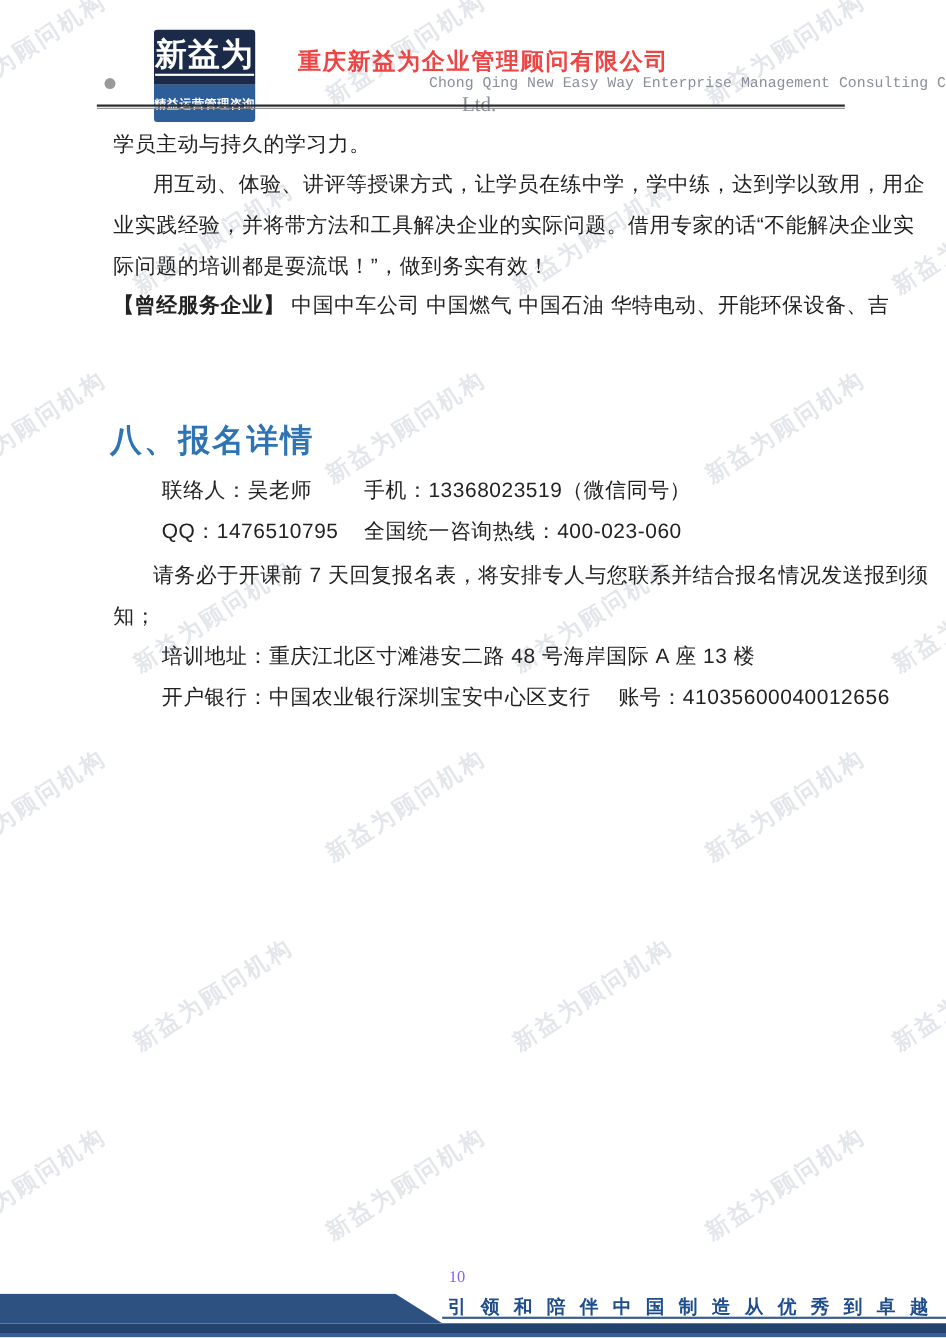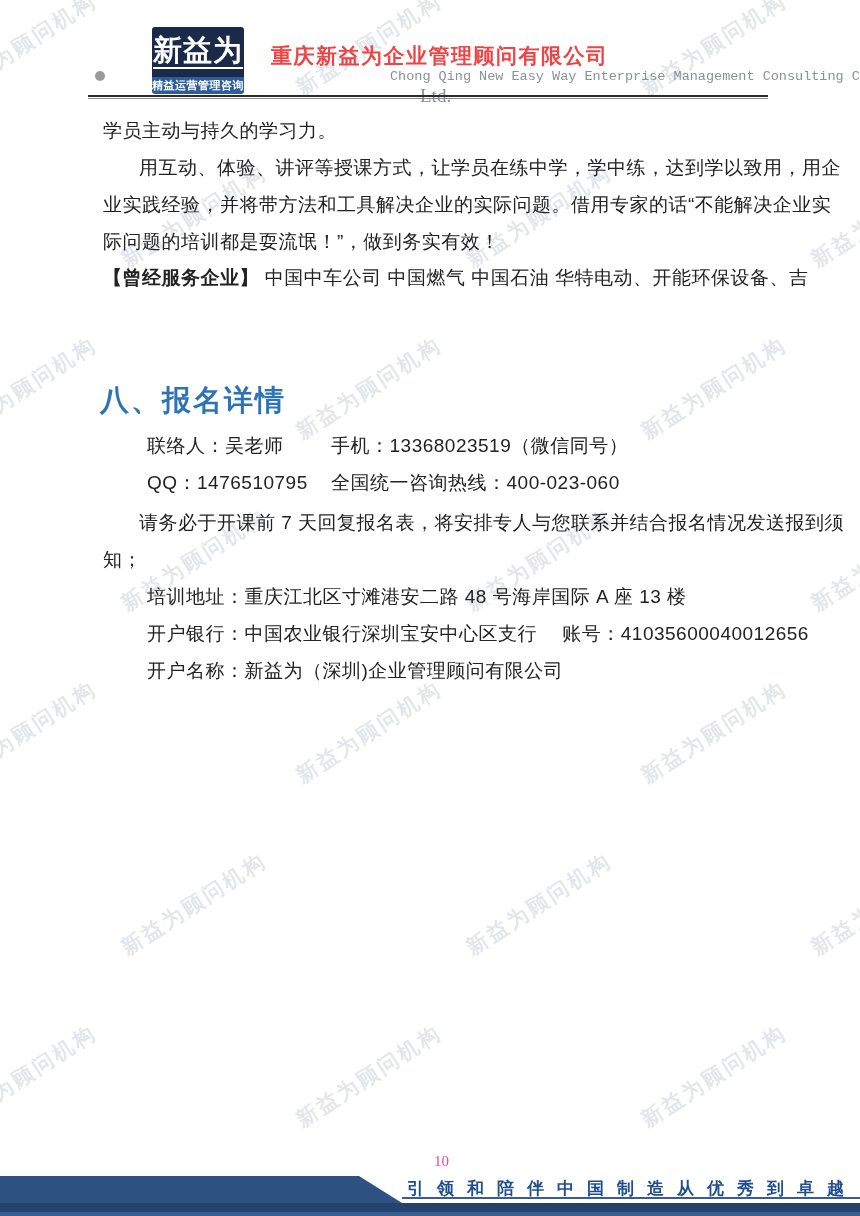--- a/index.html
+++ b/index.html
@@ -10,47 +10,47 @@
   }
   
   .wm {
     position:absolute; white-space:nowrap; font-size:21px; letter-spacing:3px;
     color:rgba(128,140,160,0.22); transform:rotate(-33deg);
     pointer-events:none; user-select:none; z-index:0; font-weight:bold;
   }
   
   .hdr-dot { position:absolute; left:95px; top:71px; width:10px; height:10px;
     border-radius:50%; background:#9a9a9a; z-index:2; }
-  .logo { position:absolute; left:140px; top:27px; width:92px; z-index:2;margin-left:12px; }
+  .logo { position:absolute; left:140px; top:27px; width:92px; z-index:2; }
   .logo-main { background:#1b2a48; color:#fff; height:50px; display:flex;
     align-items:center; justify-content:center; font-size:29px; font-weight:bold;
     border-radius:3px 3px 0 0; letter-spacing:1px; }
   .logo-main span { border-bottom:2px solid #fff; padding-bottom:2px; line-height:1; }
-  .logo-sub { background:#2e5e99; color:#fff; height:17px; display:flex;
+  .logo-sub { background:#2e5e99; color:#fff; height:34px; display:flex;
     align-items:center; justify-content:center; font-size:11px; letter-spacing:0.5px;
     border-radius:0 0 3px 3px; font-weight:bold; }
   .company-cn { position:absolute; left:271px; top:42px; font-size:21px;
     font-weight:bold; color:#ef4444; letter-spacing:1.5px; z-index:2; white-space:nowrap; }
   .company-en1 { position:absolute; left:390px; top:69px; width:387px; text-align:right;
     font-family:Liberation Mono, monospace; font-size:13.5px;
     color:#8a9099; z-index:2; white-space:nowrap; }
   .company-en2 { position:absolute; left:420px; top:85px;
     font-family:"Liberation Serif","DejaVu Serif",serif; font-size:19px;
     color:#8a9099; z-index:2; }
   .header-rule { position:absolute; left:88px; top:95px; width:680px; height:1px;
     border-top:2px solid #2b2b2b; border-bottom:1px solid #888; z-index:2; }
   
   .bline { position:absolute; font-size:19px; color:#222; white-space:nowrap;
     letter-spacing:0.5px; z-index:1;margin-left:15px; }
   .bold { font-weight:bold; }
   .section-heading { position:absolute; left:100px; top:381px; font-size:29px;
     font-weight:bold; color:#2e74b5; letter-spacing:2px; z-index:1; }
   
-  .page-number { position:absolute; left:434px; top:1153px; font-size:15px;
-    font-family:"Liberation Serif","DejaVu Serif",serif; color:#ec4899; z-index:2; }
+  .page-number { position:absolute; left:408px; top:1153px; font-size:15px;
+    font-family:"Liberation Serif","DejaVu Serif",serif; color:#8b5cf6; z-index:2; }
   .footer-bar { position:absolute; left:0; top:1176px; width:402px; height:27px;
     background:#2d5181; clip-path:polygon(0 0,359px 0,402px 27px,0 27px); z-index:3; }
   .footer-web { position:absolute; left:34px; top:1182px; color:#ffffff;
     font-size:17px; z-index:4; white-space:nowrap; }
   .footer-slogan { position:absolute; left:407px; top:1177px; font-size:17px;
     font-weight:bold; color:#1f4e8c; letter-spacing:13px; white-space:nowrap; z-index:3; }
   .slogan-underline { position:absolute; left:402px; top:1197px; width:458px;
     height:2px; background:#3a5c94; z-index:3; }
   .footer-strip { position:absolute; left:0; top:1203px; width:860px; height:13px;
     background:linear-gradient(180deg,#24426e 0,#24426e 9px,#3b5e93 9px); z-index:2; }
@@ -107,21 +107,20 @@
   <div class="bline" style="left:132px; top:433px;">联络人：吴老师</div>
   <div class="bline" style="left:316px; top:433px;">手机：13368023519（微信同号）</div>
   <div class="bline" style="left:132px; top:470px;">QQ：1476510795</div>
   <div class="bline" style="left:316px; top:470px;">全国统一咨询热线：400-023-060</div>
 
   <div class="bline" style="left:124px; top:510px;">请务必于开课前 7 天回复报名表，将安排专人与您联系并结合报名情况发送报到须</div>
   <div class="bline" style="left:88px;  top:547px;">知；</div>
 
   <div class="bline" style="left:132px; top:584px;">培训地址：重庆江北区寸滩港安二路 48 号海岸国际 A 座 13 楼</div>
   <div class="bline" style="left:132px; top:621px;">开户银行：中国农业银行深圳宝安中心区支行　 账号：41035600040012656</div>
-  <div class="bline" style="left:132px; top:658px;">开户名称：新益为（深圳)企业管理顾问有限公司</div>
 
   <div class="page-number">10</div>
   <div class="footer-bar"></div>
   <div class="footer-slogan">引领和陪伴中国制造从优秀到卓越</div>
   <div class="slogan-underline"></div>
   <div class="footer-strip"></div>
 
 </div>
 
 </body></html>

